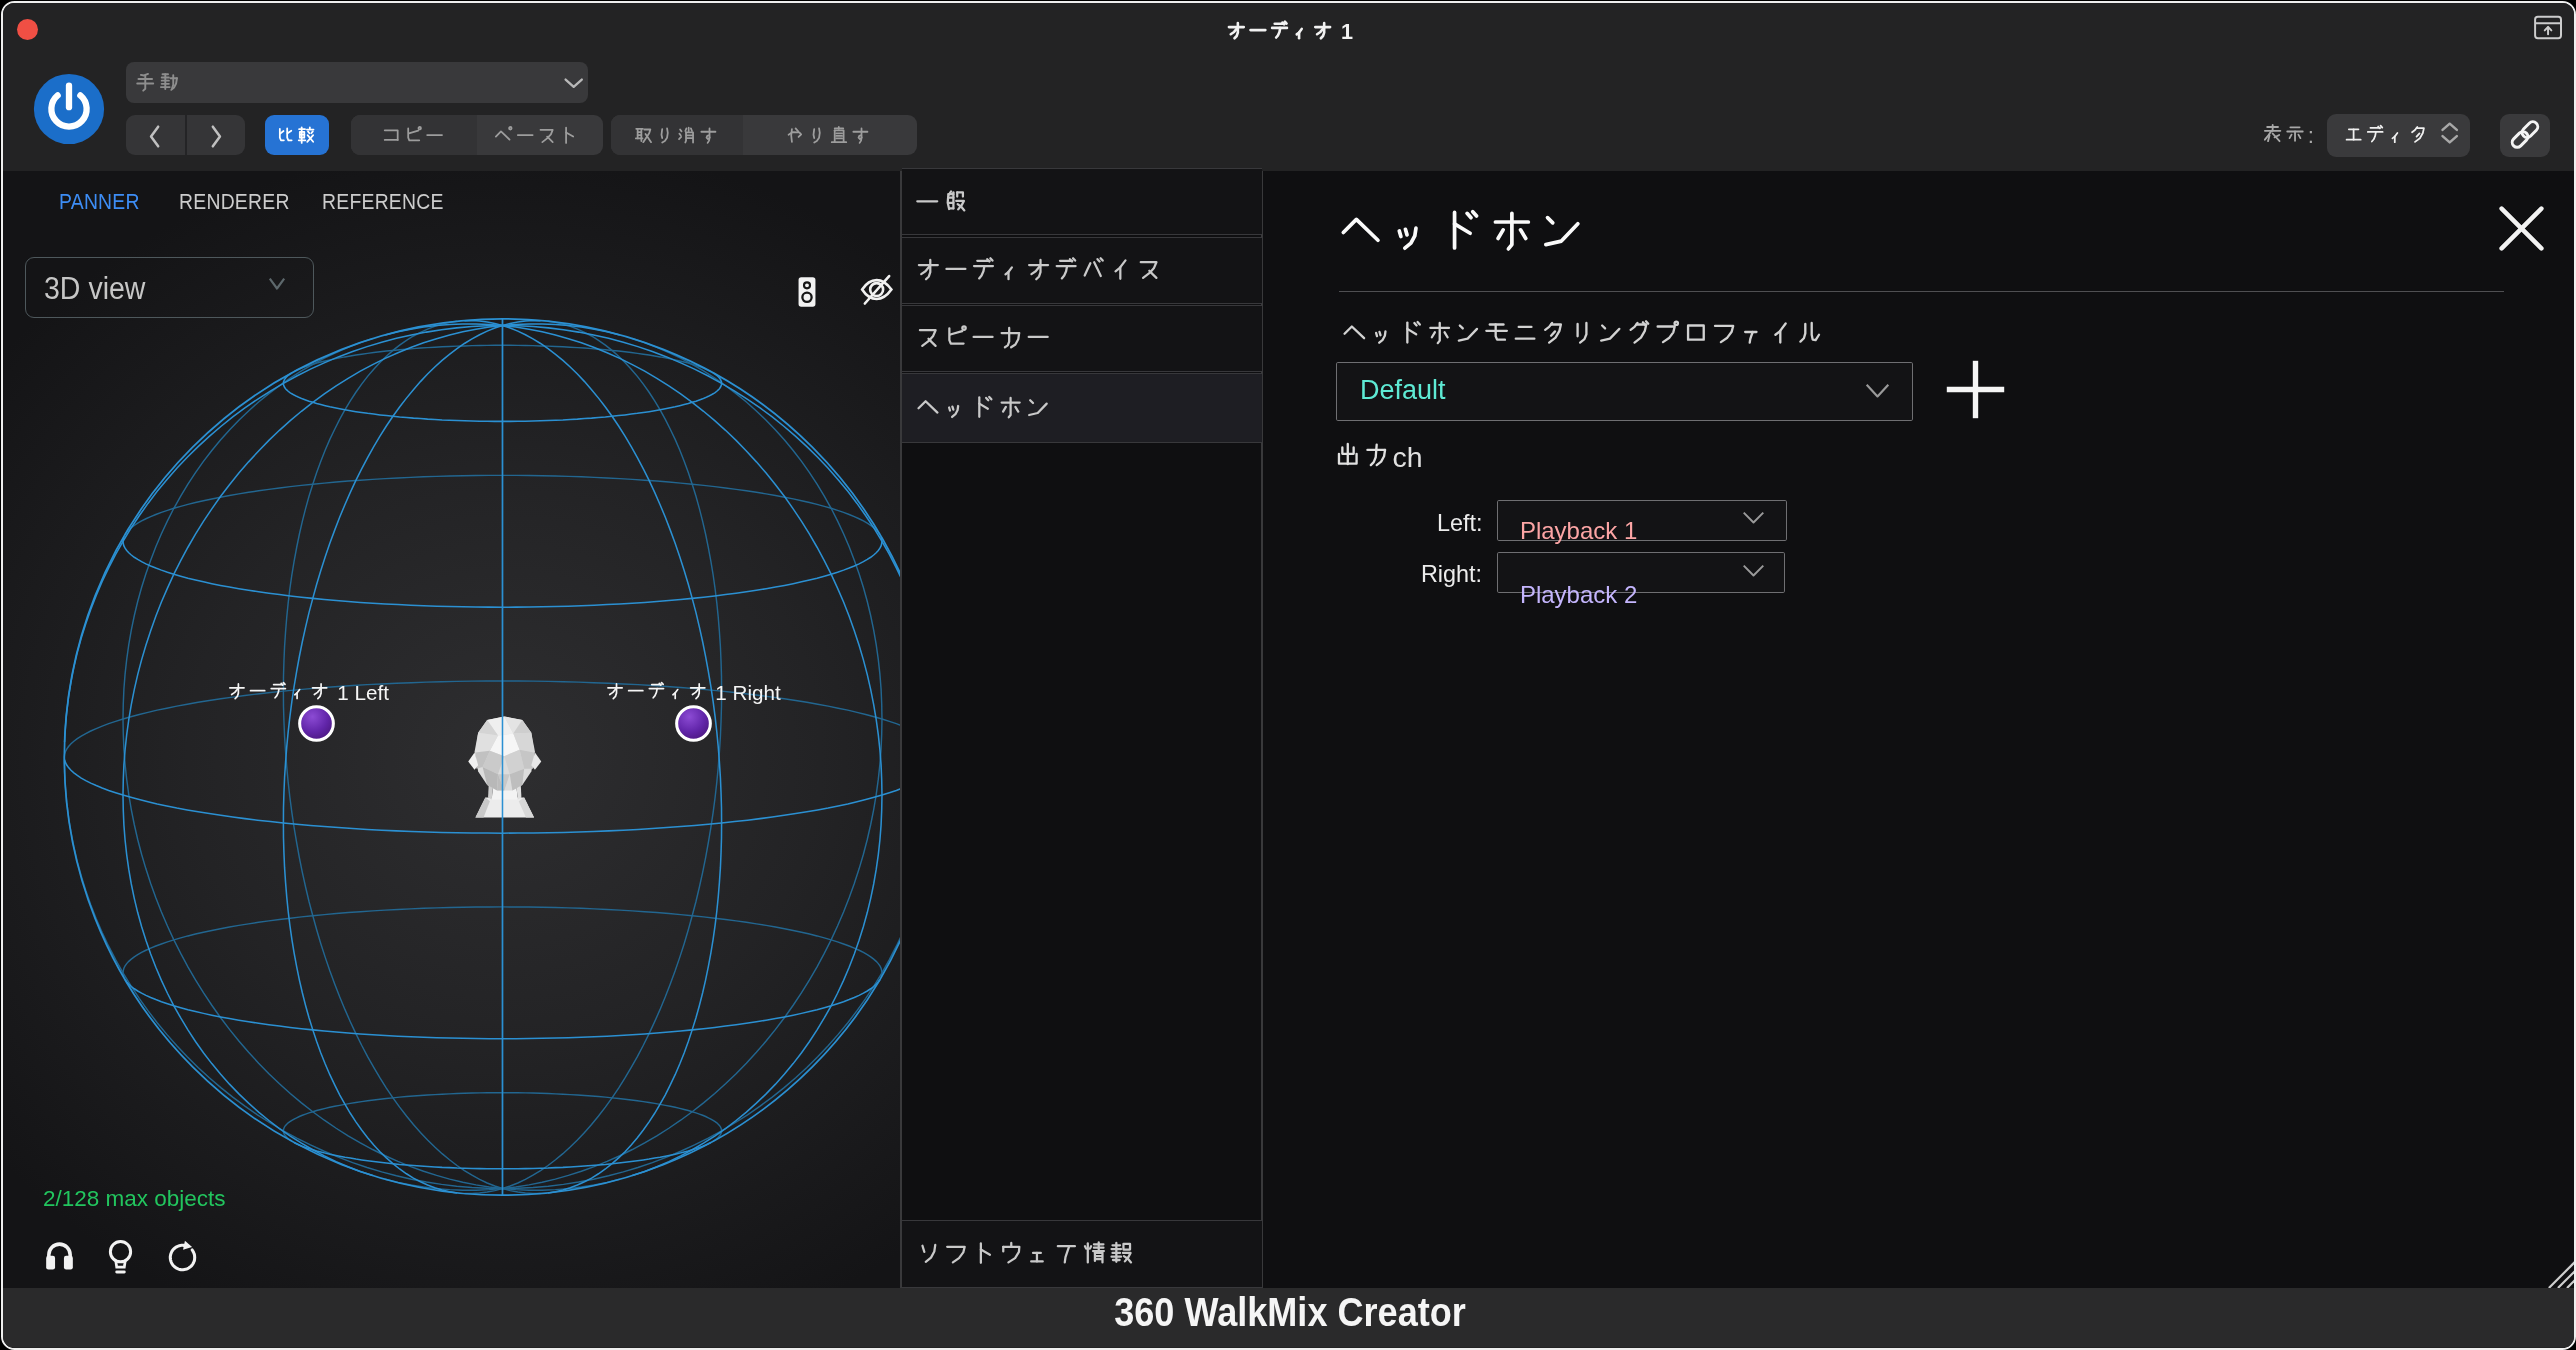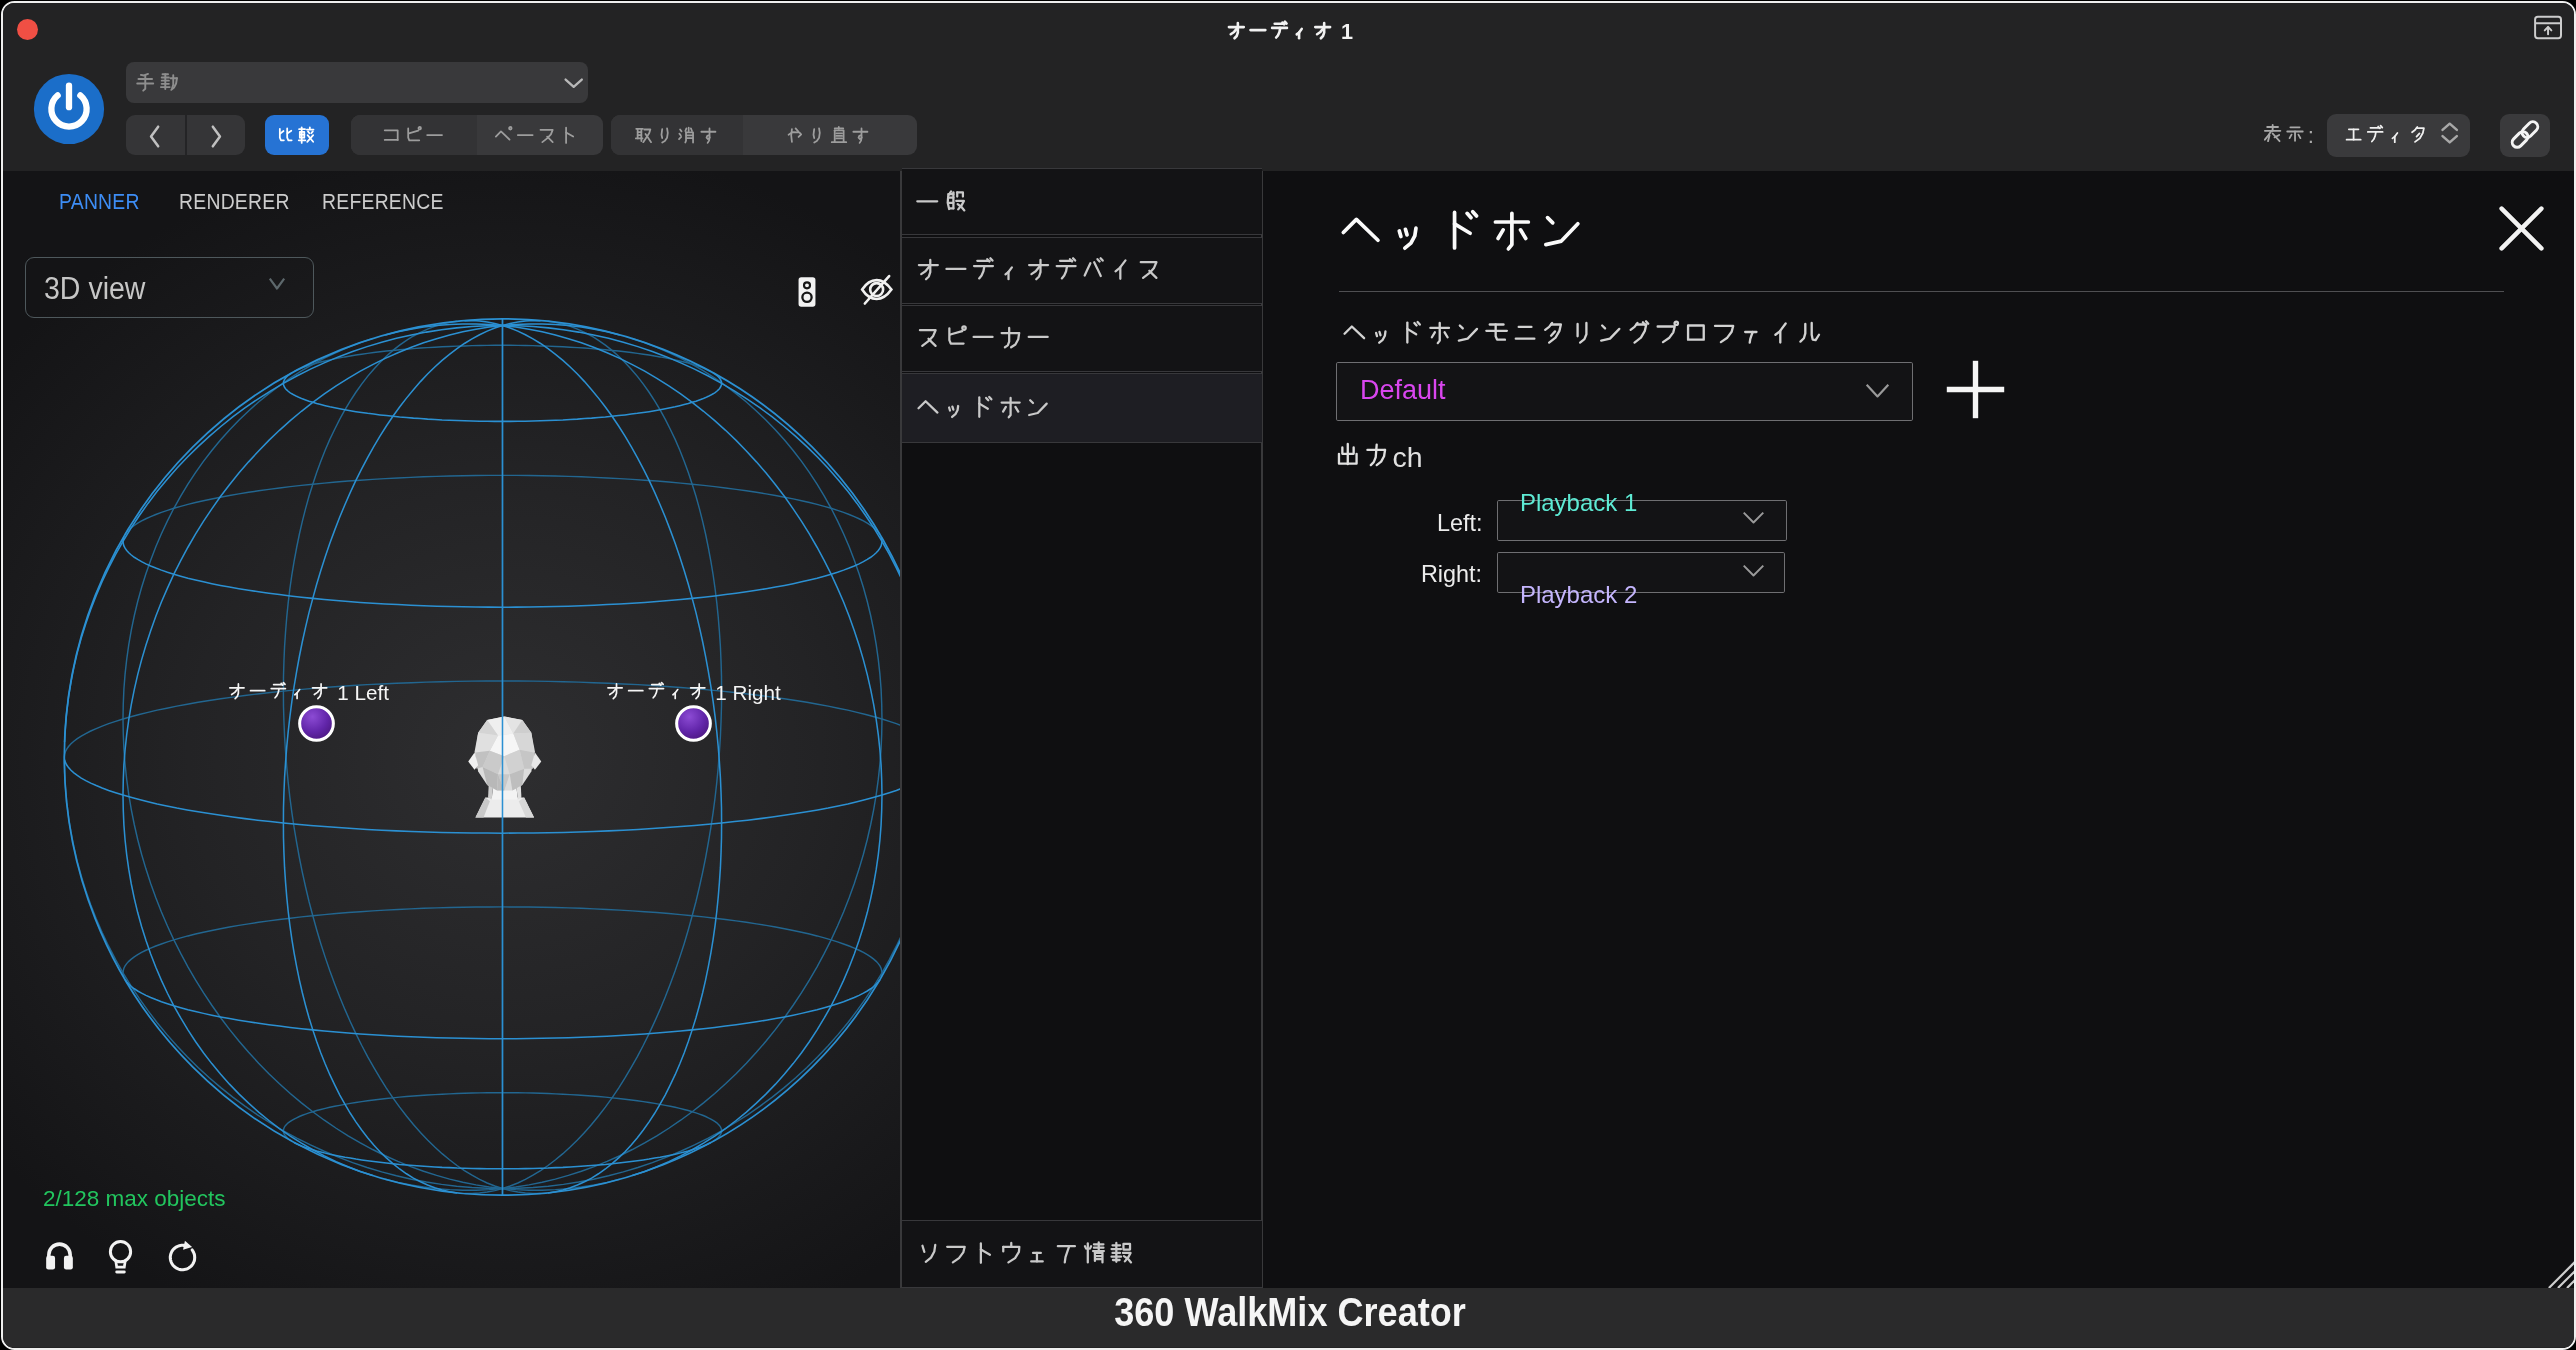--- a/index.html
+++ b/index.html
@@ -601,21 +601,21 @@
           <path d="M453.2,14.6 L465.9,14.6"></path>
           <path d="M461.7,14.6 L459.9,19.6 L458.9,22.7 L458.3,26.6"></path>
           <path d="M498.7,5.1 L492.1,13.9 L487.2,17.7"></path>
           <path d="M492.7,13.3 L492.7,26.5"></path>
           <path d="M520.8,5.6 L520.8,16.1 L519.2,21.6 L515.3,25.4"></path>
           <path d="M528.0,4.5 L528.0,17.7 L529.1,23.2 L532.4,23.8 L536.2,17.7"></path>
         </g>
       </svg>
     </div>
     <div class="abs" style="left:1333px;top:359px;width:575px;height:57px;border:1.4px solid #6f6f72;background:#131315;border-radius:1.8px"></div>
-    <div class="abs" style="left:1357px;top:372px;font:400 27px 'Liberation Sans', sans-serif;color:#d946ef;white-space:nowrap">Default</div>
+    <div class="abs" style="left:1357px;top:372px;font:400 27px 'Liberation Sans', sans-serif;color:#5eead4;white-space:nowrap">Default</div>
     <svg class="abs" style="left:1860px;top:379px" width="29" height="18" viewBox="0 0 32 20">
       <polyline points="4,3 16,16 28,3" fill="none" stroke="#9a9a9a" stroke-width="2.4" stroke-linejoin="round"></polyline>
     </svg>
     <svg class="abs" style="left:1942px;top:356px" width="61" height="61" viewBox="0 0 68 68">
       <g stroke="#f5f5f5" stroke-width="6">
         <line x1="34" y1="2" x2="34" y2="66"></line>
         <line x1="2" y1="34" x2="66" y2="34"></line>
       </g>
     </svg>
     <div class="abs" style="left:1332px;top:438px;width:88px;height:33px">
@@ -626,21 +626,21 @@
           <path d="M3.9,14.4 L3.9,25.4 L23.7,25.4 L23.7,14.4"></path>
           <path d="M35.9,10.0 L55.7,10.0"></path>
           <path d="M46.3,4.0 L45.2,18.3 L43.0,23.8 L39.7,27.1"></path>
           <path d="M55.7,10.0 L54.6,17.2 L51.3,23.2 L46.3,27.1"></path>
           <text xml:space="preserve" x="64.0" y="28.8" font-family="Liberation Sans, sans-serif" font-size="32px" fill="#e0e0e0" stroke="none" textLength="33.8">ch</text>
         </g>
       </svg>
     </div>
     <div class="abs" style="left:1434px;top:507px;font:400 23.4px 'Liberation Sans', sans-serif;color:#ececec;white-space:nowrap">Left:</div>
     <div class="abs" style="left:1494px;top:497px;width:288px;height:39px;border:1.4px solid #6f6f72;background:#131315;border-radius:1.8px"></div>
-    <div class="abs" style="left:1517px;top:486px;font:400 24px 'Liberation Sans', sans-serif;color:#5eead4;white-space:nowrap">Playback 1</div>
+    <div class="abs" style="left:1517px;top:514px;font:400 24px 'Liberation Sans', sans-serif;color:#fca5a5;white-space:nowrap">Playback 1</div>
     <svg class="abs" style="left:1738px;top:507px" width="25" height="16" viewBox="0 0 28 18">
       <polyline points="3,3 14,14 25,3" fill="none" stroke="#9a9a9a" stroke-width="2.2" stroke-linejoin="round"></polyline>
     </svg>
     <div class="abs" style="left:1418px;top:558px;font:400 23.4px 'Liberation Sans', sans-serif;color:#ececec;white-space:nowrap">Right:</div>
     <div class="abs" style="left:1494px;top:549px;width:286px;height:39px;border:1.4px solid #6f6f72;background:#131315;border-radius:1.8px"></div>
     <div class="abs" style="left:1517px;top:578px;font:400 24px 'Liberation Sans', sans-serif;color:#c4b5fd;white-space:nowrap">Playback 2</div>
     <svg class="abs" style="left:1738px;top:560px" width="25" height="16" viewBox="0 0 28 18">
       <polyline points="3,3 14,14 25,3" fill="none" stroke="#9a9a9a" stroke-width="2.2" stroke-linejoin="round"></polyline>
     </svg>
     <svg class="abs" style="left:2544px;top:1256px" width="31" height="29" viewBox="0 0 34 32">

